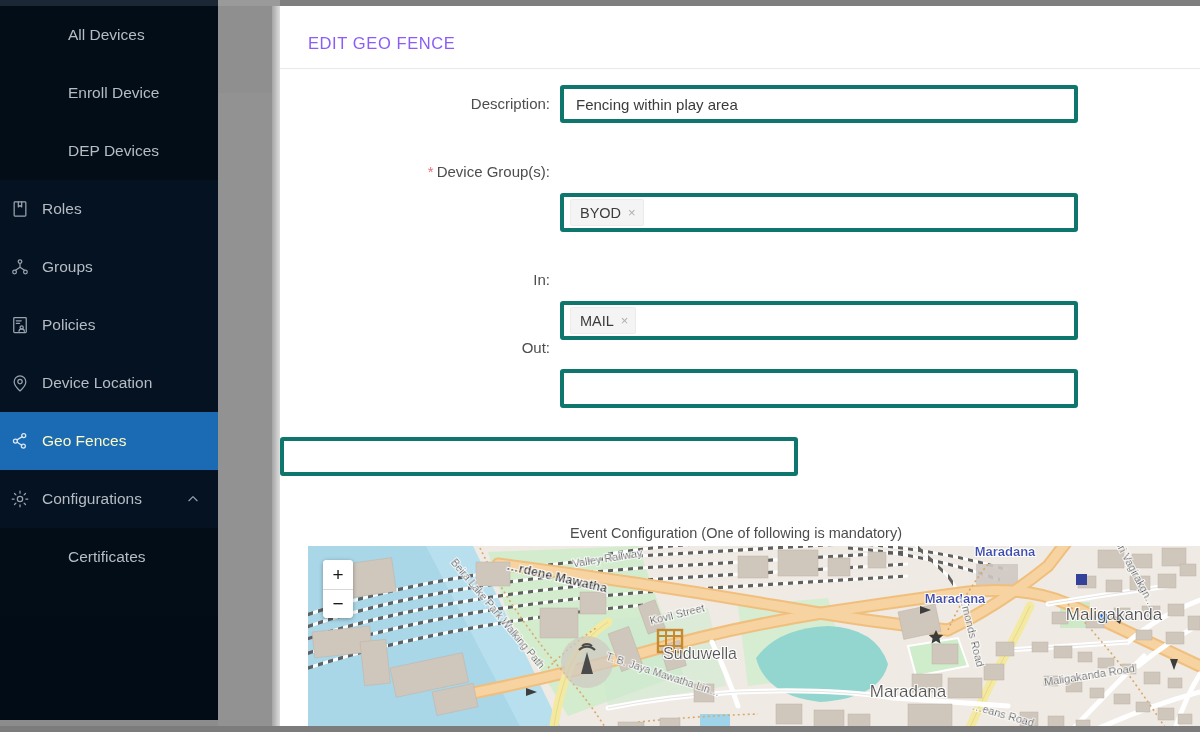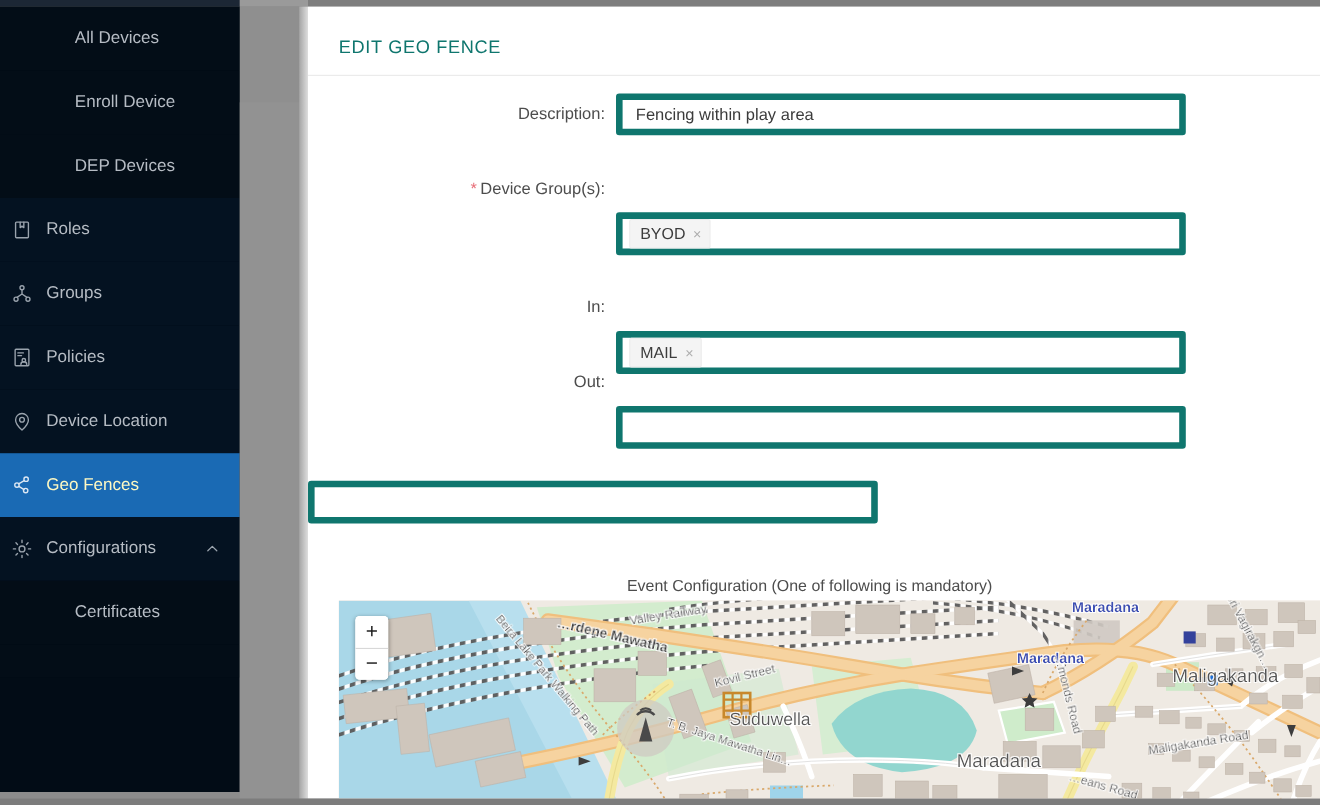--- a/index.html
+++ b/index.html
@@ -97,21 +97,21 @@
   }
   .modal-header {
     height: 63px;
     border-bottom: 1px solid #e9e9e9;
     display: flex; align-items: center;
     padding-left: 28px;
   }
   .modal-title {
     font-size: 16.5px;
     letter-spacing: 0.6px;
-    color: #0f766e;
+    color: #8b5cf6;
     margin-top: 13px;
   }
 
   .modal-body { padding-top: 16px; }
 
   
   .row {
     display: flex; align-items: flex-start;
     height: 68px;
   }
@@ -123,21 +123,21 @@
     font-size: 15px;
     color: #4d4d4d;
     white-space: nowrap;
   }
   .req { color: #e8707a; margin-right: 3px; font-size: 15px; }
 
   .field { flex: 1 1 auto; padding-right: 36px; }
 
   .inp {
     width: 518px; height: 38px;
-    border: 6px solid #0f766e;
+    border: 4px solid #0f766e;
     border-radius: 3px;
     background: #fff;
     padding: 0 12px;
     font-size: 15px;
     color: #3b3b3b;
     display: flex; align-items: center;
   }
   .inp.focused {
     border: 1px solid #a3d2ef;
     box-shadow: 0 0 0 1px rgba(163,210,239,0.25);

